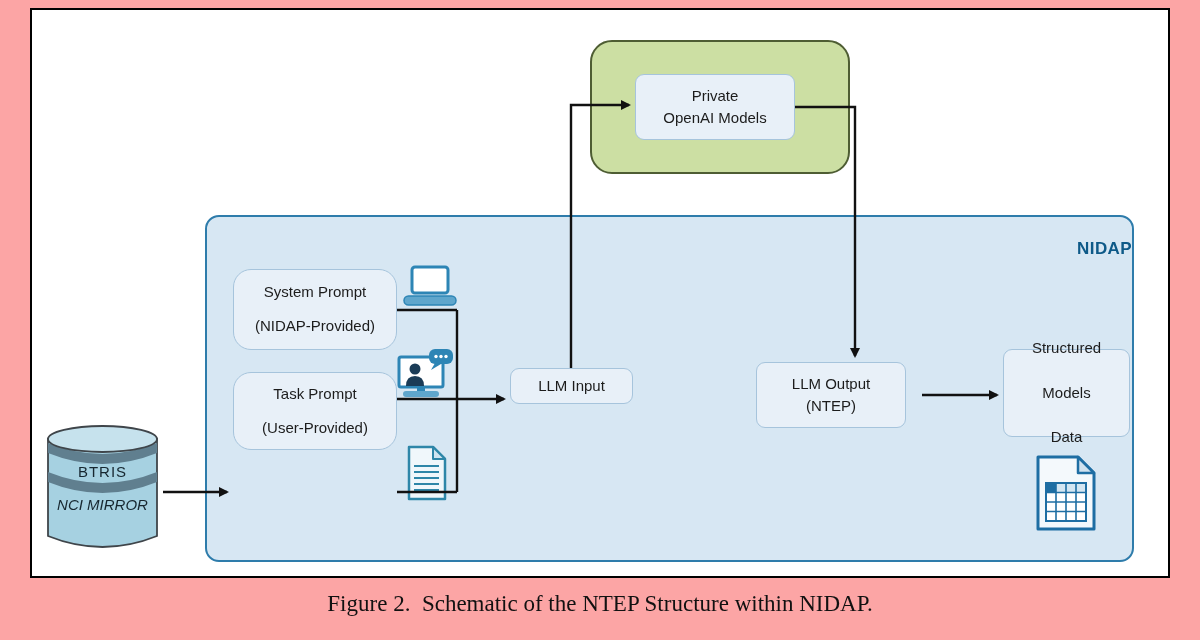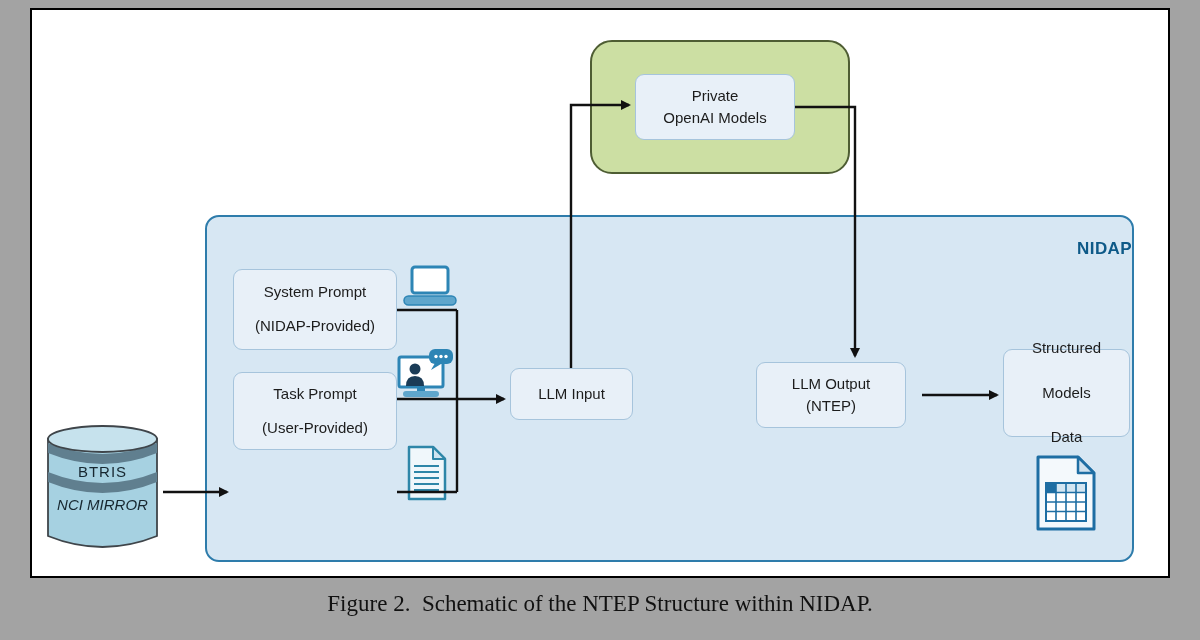--- a/index.html
+++ b/index.html
@@ -1,41 +1,41 @@
 <!DOCTYPE html>
 <html><head>
 <meta charset="utf-8">
 <style>
   html,body{margin:0;padding:0;background:#ffffff;}
-  .page{position:relative;width:1200px;height:640px;background:#a3a3a3;
+  .page{position:relative;width:1200px;height:640px;background:#fca5a5;
         font-family:"Liberation Sans", sans-serif;color:#1c1c1c;overflow:hidden;}
   .frame{position:absolute;left:30px;top:8px;width:1136px;height:566px;
          border:2px solid #000;background:#fff;}
   .caption{position:absolute;left:0;top:591px;width:100%;text-align:center;
            font-family:"Liberation Serif", serif;font-size:23px;color:#111;
            white-space:pre;}
   
   .green-box{position:absolute;left:590px;top:40px;width:256px;height:130px;
              background:#ccdfa3;border:2.5px solid #4e5d33;border-radius:22px;}
   .nidap-box{position:absolute;left:205px;top:215px;width:925px;height:343px;
              background:#d7e7f3;border:2px solid #2e7cab;border-radius:14px;}
   .nidap-label{position:absolute;left:0;top:22px;width:100%;text-align:right;
                font-weight:bold;font-size:17px;letter-spacing:.4px;color:#0e5a88;}
   
   .node{position:absolute;box-sizing:border-box;background:#e8f0f8;
         border:1.6px solid #a6c4dc;border-radius:9px;display:flex;
         flex-direction:column;align-items:center;justify-content:center;
         text-align:center;font-size:15px;line-height:1.25;color:#1c1c1c;}
-  .gap-wide{row-gap:15px;}
+  .gap-wide{row-gap:15px;border-radius:18px;}
   .gap-small{row-gap:3px;}
   .private-box{left:635px;top:74px;width:160px;height:66px;}
   .system-box{left:233px;top:269px;width:164px;height:81px;}
   .task-box{left:233px;top:360px;width:164px;height:78px;margin-top:12px;}
   .unstruct-box{left:233px;top:451px;width:164px;height:81px;}
-  .llm-input-box{left:510px;top:368px;width:123px;height:52px;}
+  .llm-input-box{left:510px;top:368px;width:123px;height:36px;}
   .llm-output-box{left:756px;top:362px;width:150px;height:66px;}
   .structured-box{left:1003px;top:349px;width:127px;height:88px;gap:26px;}
   
   .icon{position:absolute;}
   .i-laptop{left:402px;top:265px;}
   .i-video{left:396px;top:348px;}
   .i-doc{left:406px;top:445px;}
   .i-sheet{left:1035px;top:455px;}
   .i-db{left:42px;top:424px;}
   .arrows{position:absolute;left:0;top:0;width:1200px;height:640px;

